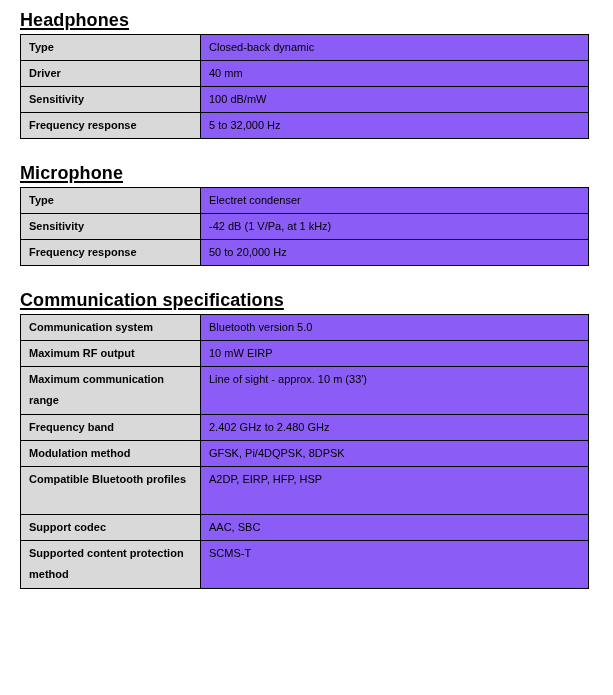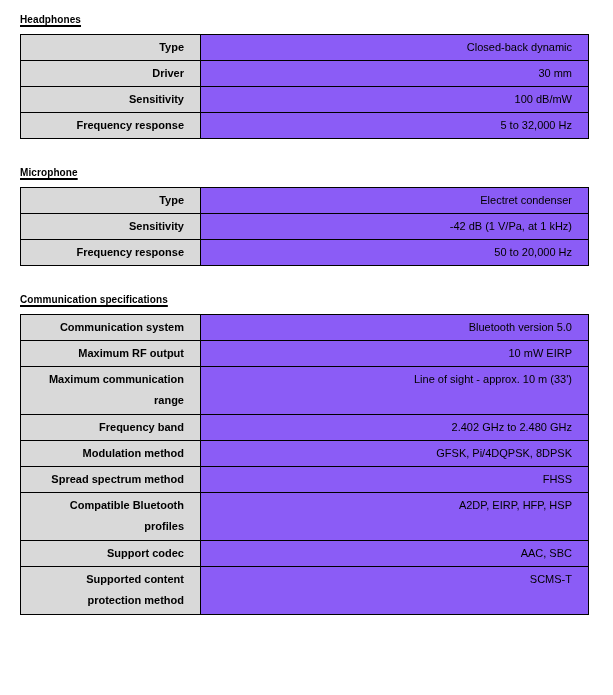--- a/index.html
+++ b/index.html
@@ -10,21 +10,21 @@
     width: 613px;
     min-height: 695px;
     font-family: "Liberation Sans", "DejaVu Sans", sans-serif;
     color: #000000;
   }
   .page {
     padding: 12px 25px 20px 20px;
   }
   .spec-section { margin: 0; }
   .section-title {
-    font-size: 10px;
+    font-size: 18px;
     font-weight: bold;
     line-height: 16px;
     text-decoration: underline;
     text-decoration-thickness: 2px;
     text-underline-offset: 2px;
     margin: 0 0 6px 0;
     letter-spacing: 0.1px;
   }
   table.spec-table {
     width: 568px;
@@ -33,23 +33,23 @@
     margin-bottom: 26px;
   }
   .spec-section:last-child table.spec-table { margin-bottom: 0; }
   table.spec-table col.c-label { width: 180px; }
   table.spec-table col.c-value { width: 388px; }
   table.spec-table th,
   table.spec-table td {
     border: 1px solid #000000;
     font-size: 11px;
     line-height: 21px;
-    padding: 2px 16px;
+    padding: 2px 8px;
     vertical-align: top;
-    text-align: right;
+    text-align: left;
     overflow-wrap: break-word;
   }
   table.spec-table th {
     background: #d9d9d9;
     font-weight: bold;
   }
   table.spec-table td {
     background: #8b5cf6;
     font-weight: normal;
   }
@@ -68,21 +68,21 @@
           <col class="c-label">
           <col class="c-value">
         </colgroup>
       <tbody>
         <tr class="row-single">
           <th>Type</th>
           <td>Closed-back dynamic</td>
         </tr>
         <tr class="row-single">
           <th>Driver</th>
-          <td>30 mm</td>
+          <td>40 mm</td>
         </tr>
         <tr class="row-single">
           <th>Sensitivity</th>
           <td>100 dB/mW</td>
         </tr>
         <tr class="row-single">
           <th>Frequency response</th>
           <td>5 to 32,000 Hz</td>
         </tr>
       </tbody>
@@ -134,24 +134,20 @@
           <td>Line of sight - approx. 10 m (33')</td>
         </tr>
         <tr class="row-single">
           <th>Frequency band</th>
           <td>2.402 GHz to 2.480 GHz</td>
         </tr>
         <tr class="row-single">
           <th>Modulation method</th>
           <td>GFSK, Pi/4DQPSK, 8DPSK</td>
         </tr>
-        <tr class="row-single">
-          <th>Spread spectrum method</th>
-          <td>FHSS</td>
-        </tr>
         <tr class="row-tall">
           <th>Compatible Bluetooth profiles</th>
           <td>A2DP, EIRP, HFP, HSP</td>
         </tr>
         <tr class="row-single">
           <th>Support codec</th>
           <td>AAC, SBC</td>
         </tr>
         <tr class="row-tall">
           <th>Supported content protection method</th>

